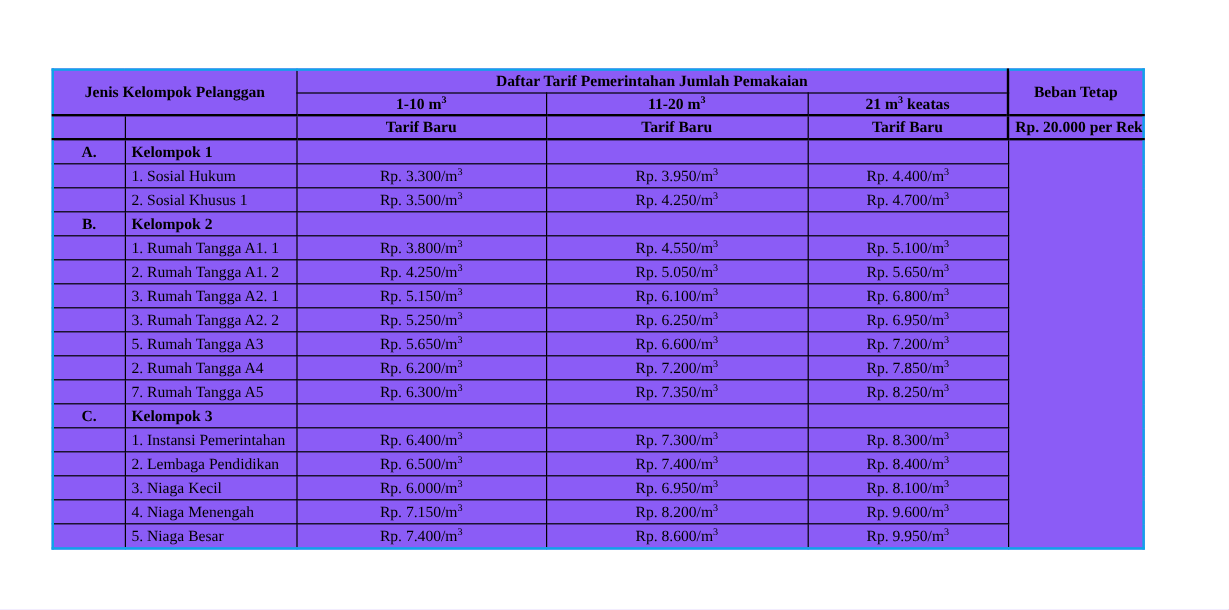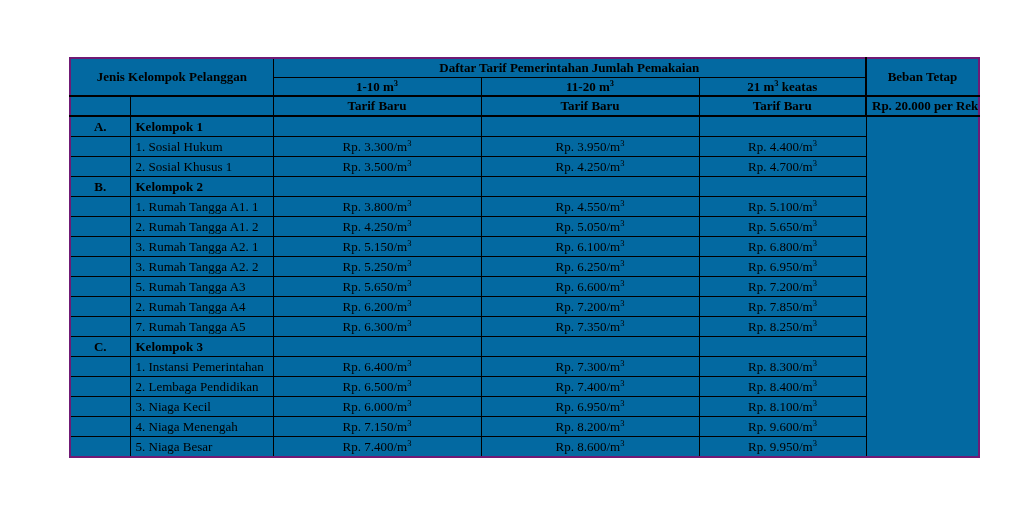--- a/index.html
+++ b/index.html
@@ -13,27 +13,27 @@
     color: #000000;
   }
   .page {
     position: relative;
     width: 1024px;
     height: 508px;
     background: #ffffff;
   }
   table.tariff {
     position: absolute;
-    left: 69px;
+    left: 43px;
     top: 57px;
     width: 909px;
     border-collapse: collapse;
     table-layout: fixed;
-    border: 2px solid #701a75;
-    background: #0369a1;
+    border: 2px solid #0ea5e9;
+    background: #8b5cf6;
   }
   table.tariff th,
   table.tariff td {
     border: 1px solid #000000;
     padding: 1px 5px;
     font-size: 13px;
     line-height: 1.2;
     overflow: hidden;
     white-space: nowrap;
   }

